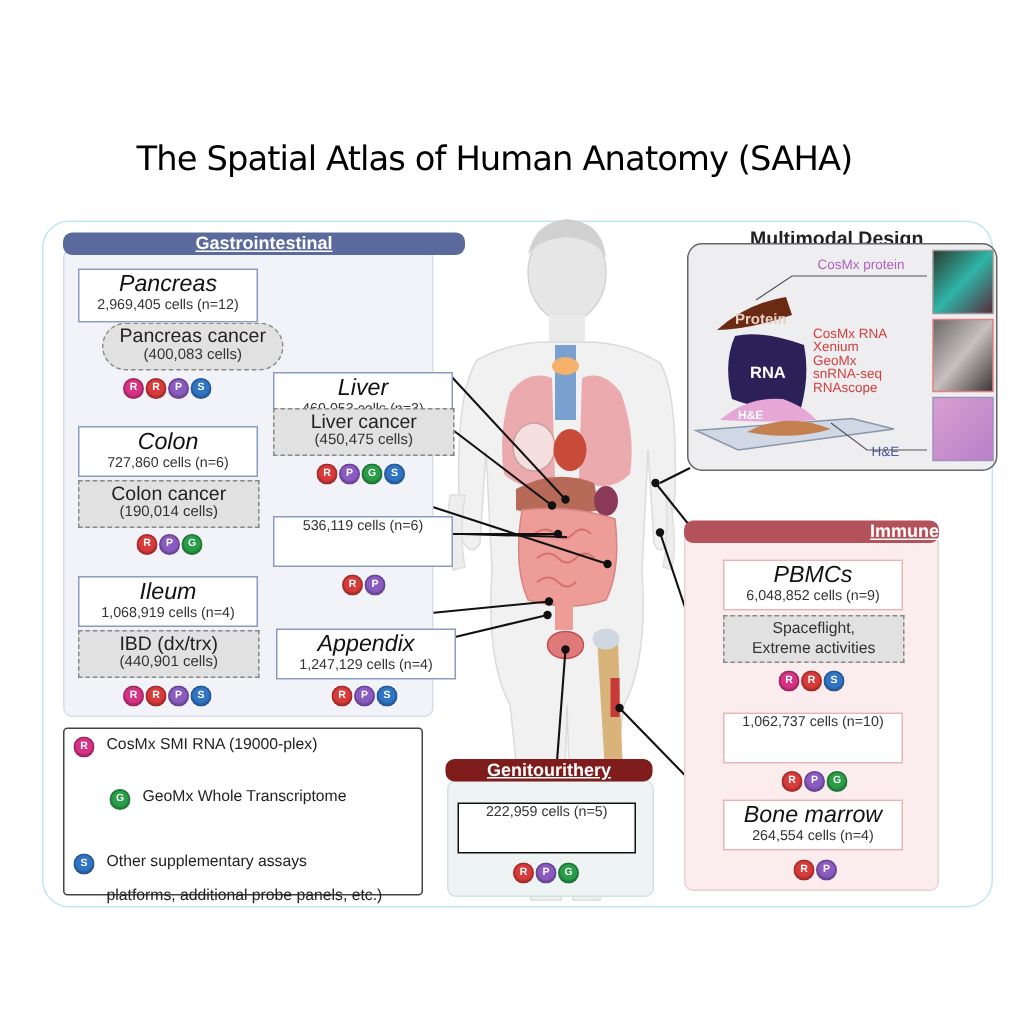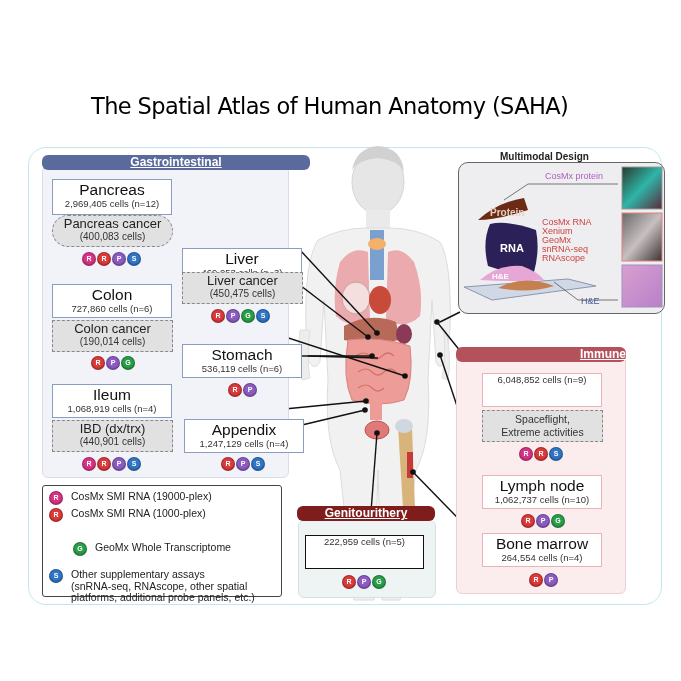--- a/index.html
+++ b/index.html
@@ -3,31 +3,31 @@
 <meta charset="utf-8">
 <style>
   html, body { margin:0; padding:0; background:#ffffff; }
   body { width:681px; height:681px; position:relative; overflow:hidden; font-family:"Liberation Sans", sans-serif; color:#222; }
   .title { position:absolute; left:48px; top:93px; font-family:"DejaVu Sans", sans-serif; font-weight:normal; font-size:22.5px; letter-spacing:-0.6px; color:#000; white-space:nowrap;margin-left:43px; }
   .frame { position:absolute; left:28px; top:147px; width:632px; height:456px; border:1.5px solid #bfe8ee; border-radius:18px; background:#ffffff; }
   .abs { position:absolute; }
   .section-hdr { position:absolute; height:15px; border-radius:6px; color:#fff; font-size:12px; font-weight:bold; text-align:center; line-height:15px; text-decoration:underline; }
   .panel { position:absolute; border-radius:6px; }
   .box { position:absolute; background:#fff; border:1.5px solid #8a9cc0; text-align:center; }
-  .box .name { font-size:15.5px; line-height:17px; color:#111; margin-top:1px; }
+  .box .name { font-size:15.5px; line-height:17px; color:#111; margin-top:1px;font-style:italic; }
   .box .cells { font-size:9.5px; line-height:11px; color:#333; }
   .cbox { position:absolute; background:#e1e1e1; border:1px dashed #888; text-align:center; }
   .cbox .name { font-size:13px; line-height:14px; color:#222; margin-top:1px; }
   .cbox .cells { font-size:10px; line-height:12px; color:#333; }
   .badges { position:absolute; display:flex; gap:1px; }
   .badge { width:12px; height:12px; border-radius:50%; color:#fff; font-size:7px; font-weight:bold; text-align:center; line-height:12px; border:0.5px solid rgba(0,0,0,0.25); box-shadow: inset 0 -1px 1px rgba(0,0,0,0.2); }
   .legend { position:absolute; left:42px; top:485px; width:238px; height:110px; border:1.5px solid #444; border-radius:3px; background:#fff; }
   .leg-row { position:absolute; left:6px; display:flex; align-items:flex-start; font-size:10.5px; line-height:11.5px; color:#222; }
   .leg-row .badge { margin-right:8px; flex:none; }
-  .md-title { position:absolute; left:500px; top:151px; font-size:10px; font-weight:bold; color:#222; }
+  .md-title { position:absolute; left:500px; top:151px; font-size:13px; font-weight:bold; color:#222; }
   .md-box { position:absolute; left:458px; top:162px; width:205px; height:150px; border:1.5px solid #666; border-radius:10px; background:#eeeef0; }
   svg text { font-family:"Liberation Sans", sans-serif; }
 </style>
 </head>
 <body>
 
 <div class="title">The Spatial Atlas of Human Anatomy (SAHA)</div>
 
 <div class="frame"></div>
 
@@ -85,21 +85,21 @@
   </g>
 </svg>
 
 <div class="panel" style="left:42px;top:166px;width:245px;height:310px;background:#f1f3f9;border:1px solid #d6dcea;"></div>
 <div class="section-hdr" style="left:42px;top:155px;width:268px;background:#5a6a9c;">Gastrointestinal</div>
 
 <div class="box" style="left:52px;top:179px;width:118px;height:34px;">
   <div class="name">Pancreas</div>
   <div class="cells">2,969,405 cells (n=12)</div>
 </div>
-<div class="cbox" style="left:52px;top:215px;width:119px;height:30px;border-radius:16px;">
+<div class="cbox" style="left:68px;top:215px;width:119px;height:30px;border-radius:16px;">
   <div class="name">Pancreas cancer</div>
   <div class="cells">(400,083 cells)</div>
 </div>
 <div class="badges" style="left:82px;top:252px;">
     <span class="badge" style="background: rgb(214, 51, 132);">R</span>
     <span class="badge" style="background: rgb(217, 58, 58);">R</span>
     <span class="badge" style="background: rgb(138, 91, 192);">P</span>
     <span class="badge" style="background: rgb(48, 116, 196);">S</span>
   </div>
 
@@ -126,21 +126,20 @@
   <div class="name">Colon cancer</div>
   <div class="cells">(190,014 cells)</div>
 </div>
 <div class="badges" style="left:91px;top:356px;">
     <span class="badge" style="background: rgb(217, 58, 58);">R</span>
     <span class="badge" style="background: rgb(138, 91, 192);">P</span>
     <span class="badge" style="background: rgb(42, 157, 72);">G</span>
   </div>
 
 <div class="box" style="left:182px;top:344px;width:118px;height:32px;">
-  <div class="name">Stomach</div>
   <div class="cells">536,119 cells (n=6)</div>
 </div>
 <div class="badges" style="left:228px;top:383px;">
     <span class="badge" style="background: rgb(217, 58, 58);">R</span>
     <span class="badge" style="background: rgb(138, 91, 192);">P</span>
   </div>
 
 <div class="box" style="left:52px;top:384px;width:118px;height:32px;">
   <div class="name">Ileum</div>
   <div class="cells">1,068,919 cells (n=4)</div>
@@ -164,31 +163,27 @@
     <span class="badge" style="background: rgb(217, 58, 58);">R</span>
     <span class="badge" style="background: rgb(138, 91, 192);">P</span>
     <span class="badge" style="background: rgb(48, 116, 196);">S</span>
   </div>
 
 <div class="legend">
   <div class="leg-row" style="top:5px;">
       <span class="badge" style="background: rgb(214, 51, 132);">R</span>
       <span>CosMx SMI RNA (19000-plex)</span>
     </div>
-  <div class="leg-row" style="top:22px;">
-      <span class="badge" style="background: rgb(217, 58, 58);">R</span>
-      <span>CosMx SMI RNA (1000-plex)</span>
-    </div>
-  <div class="leg-row" style="top:56px;padding-left:24px;">
+  <div class="leg-row" style="top:40px;padding-left:24px;">
       <span class="badge" style="background: rgb(42, 157, 72);">G</span>
       <span>GeoMx Whole Transcriptome</span>
     </div>
   <div class="leg-row" style="top:73px;margin-top:10px;">
       <span class="badge" style="background: rgb(48, 116, 196);">S</span>
-    <span><span>Other supplementary assays</span><br><span>(snRNA-seq, RNAscope, other spatial</span><br><span>platforms, additional probe panels, etc.)</span></span>
+    <span><span>Other supplementary assays</span><br><br><span>platforms, additional probe panels, etc.)</span></span>
   </div>
 </div>
 
 <div class="md-title">Multimodal Design</div>
 <div class="md-box"></div>
 <svg class="abs" style="left:458px;top:162px;" width="207" height="152">
   <defs>
     <linearGradient id="g1" x1="0" y1="0" x2="1" y2="1">
         <stop offset="0" stop-color="#2a3a2e"></stop>
         <stop offset="0.5" stop-color="#2fb5a8"></stop>
@@ -223,34 +218,34 @@
   <text x="84" y="99" font-size="9" fill="#d04040">RNAscope</text>
   <text x="123" y="142" font-size="9" fill="#4a5a9a">H&amp;E</text>
   <polyline points="46,38 70,22 160,22" fill="none" stroke="#555" stroke-width="0.8"></polyline>
   <polyline points="96,120 120,138 160,138" fill="none" stroke="#555" stroke-width="0.8"></polyline>
 </svg>
 
 <div class="panel" style="left:456px;top:354px;width:168px;height:238px;background:#fbeced;border:1px solid #ecd0d2;"></div>
 <div class="section-hdr" style="left:456px;top:347px;width:170px;background:#b4525c;text-align:right;padding-right:0;">Immune</div>
 
 <div class="box" style="left:482px;top:373px;width:118px;height:32px;border-color:#e8b4b8;">
+  <div class="name">PBMCs</div>
   <div class="cells">6,048,852 cells (n=9)</div>
 </div>
 <div class="cbox" style="left:482px;top:410px;width:119px;height:30px;">
   <div class="cells" style="font-size:10.5px;line-height:13px;margin-top:2px;">Spaceflight,</div>
   <div class="cells" style="font-size:10.5px;line-height:13px;">Extreme activities</div>
 </div>
 <div class="badges" style="left:519px;top:447px;">
     <span class="badge" style="background: rgb(214, 51, 132);">R</span>
     <span class="badge" style="background: rgb(217, 58, 58);">R</span>
     <span class="badge" style="background: rgb(48, 116, 196);">S</span>
   </div>
 
 <div class="box" style="left:482px;top:475px;width:118px;height:32px;border-color:#e8b4b8;">
-  <div class="name">Lymph node</div>
   <div class="cells">1,062,737 cells (n=10)</div>
 </div>
 <div class="badges" style="left:521px;top:514px;">
     <span class="badge" style="background: rgb(217, 58, 58);">R</span>
     <span class="badge" style="background: rgb(138, 91, 192);">P</span>
     <span class="badge" style="background: rgb(42, 157, 72);">G</span>
   </div>
 
 <div class="box" style="left:482px;top:533px;width:118px;height:32px;border-color:#e8b4b8;">
   <div class="name">Bone marrow</div>

